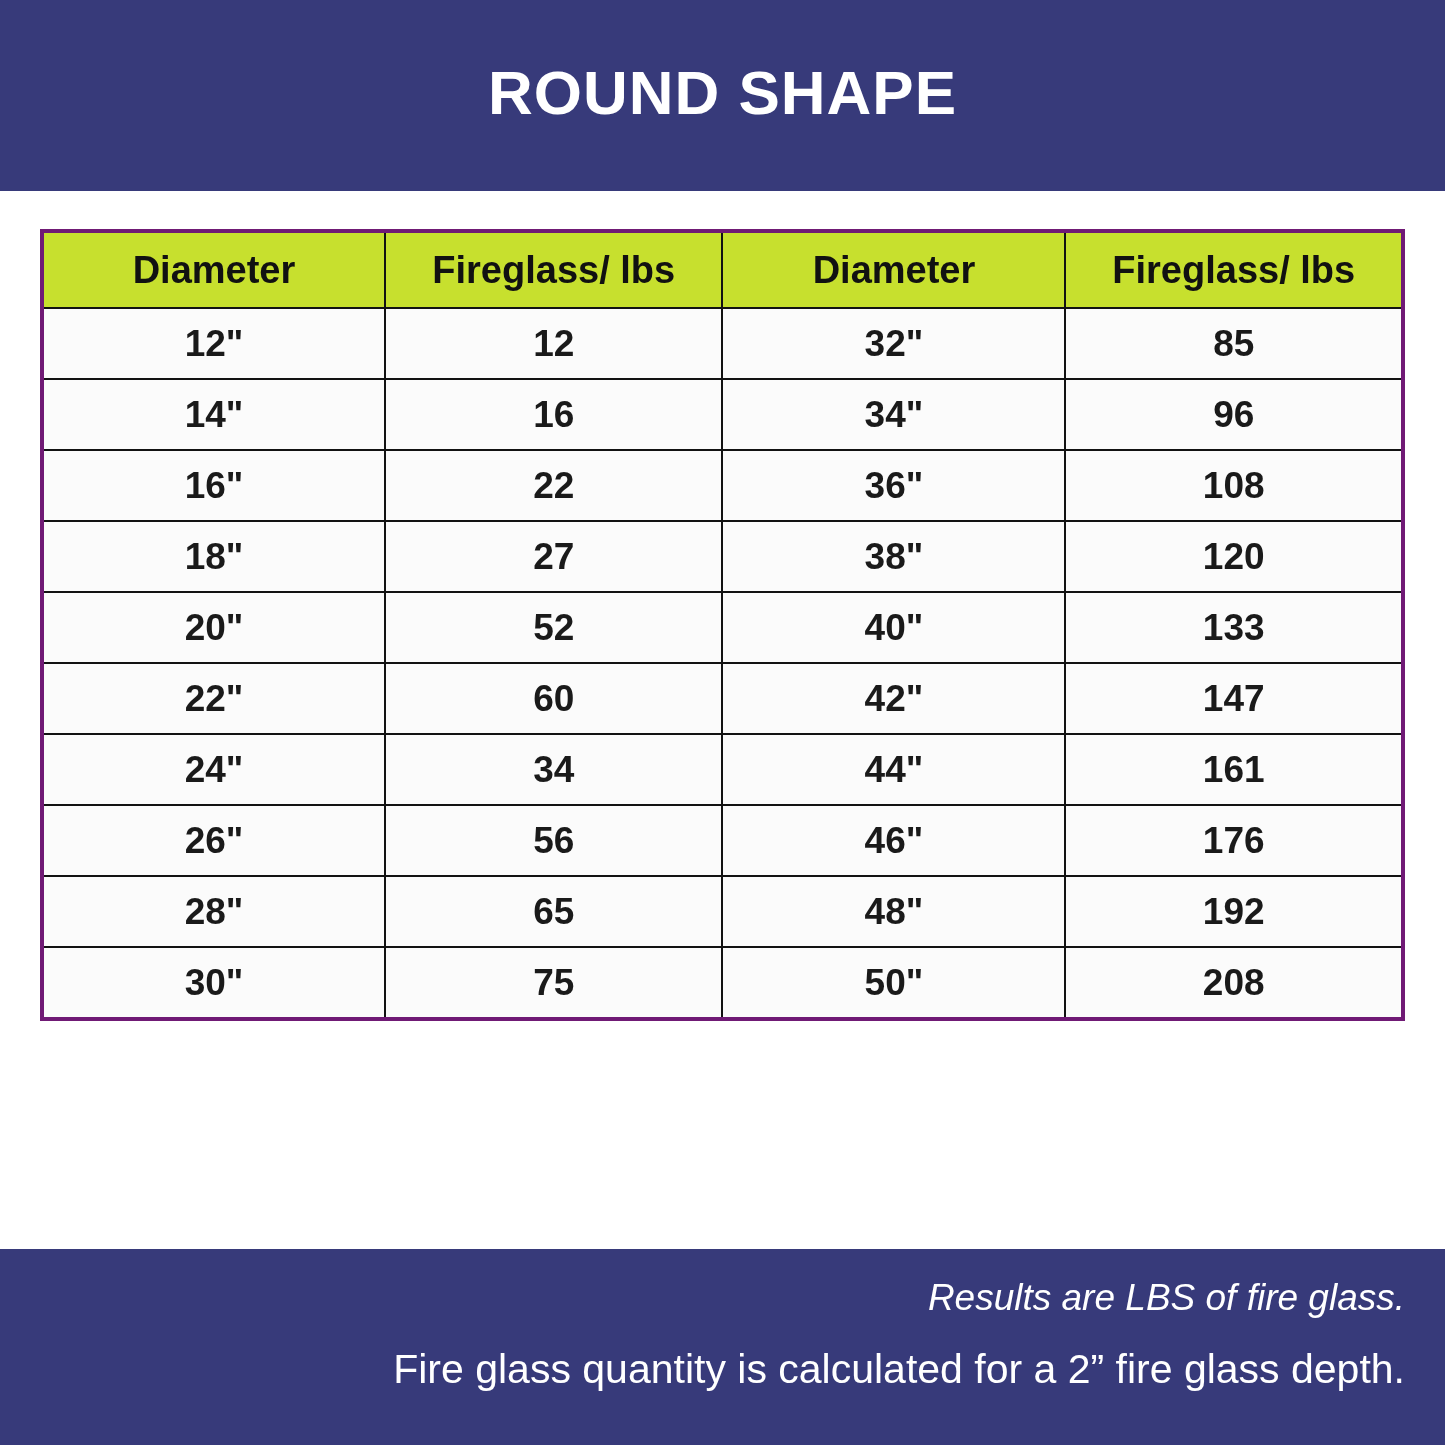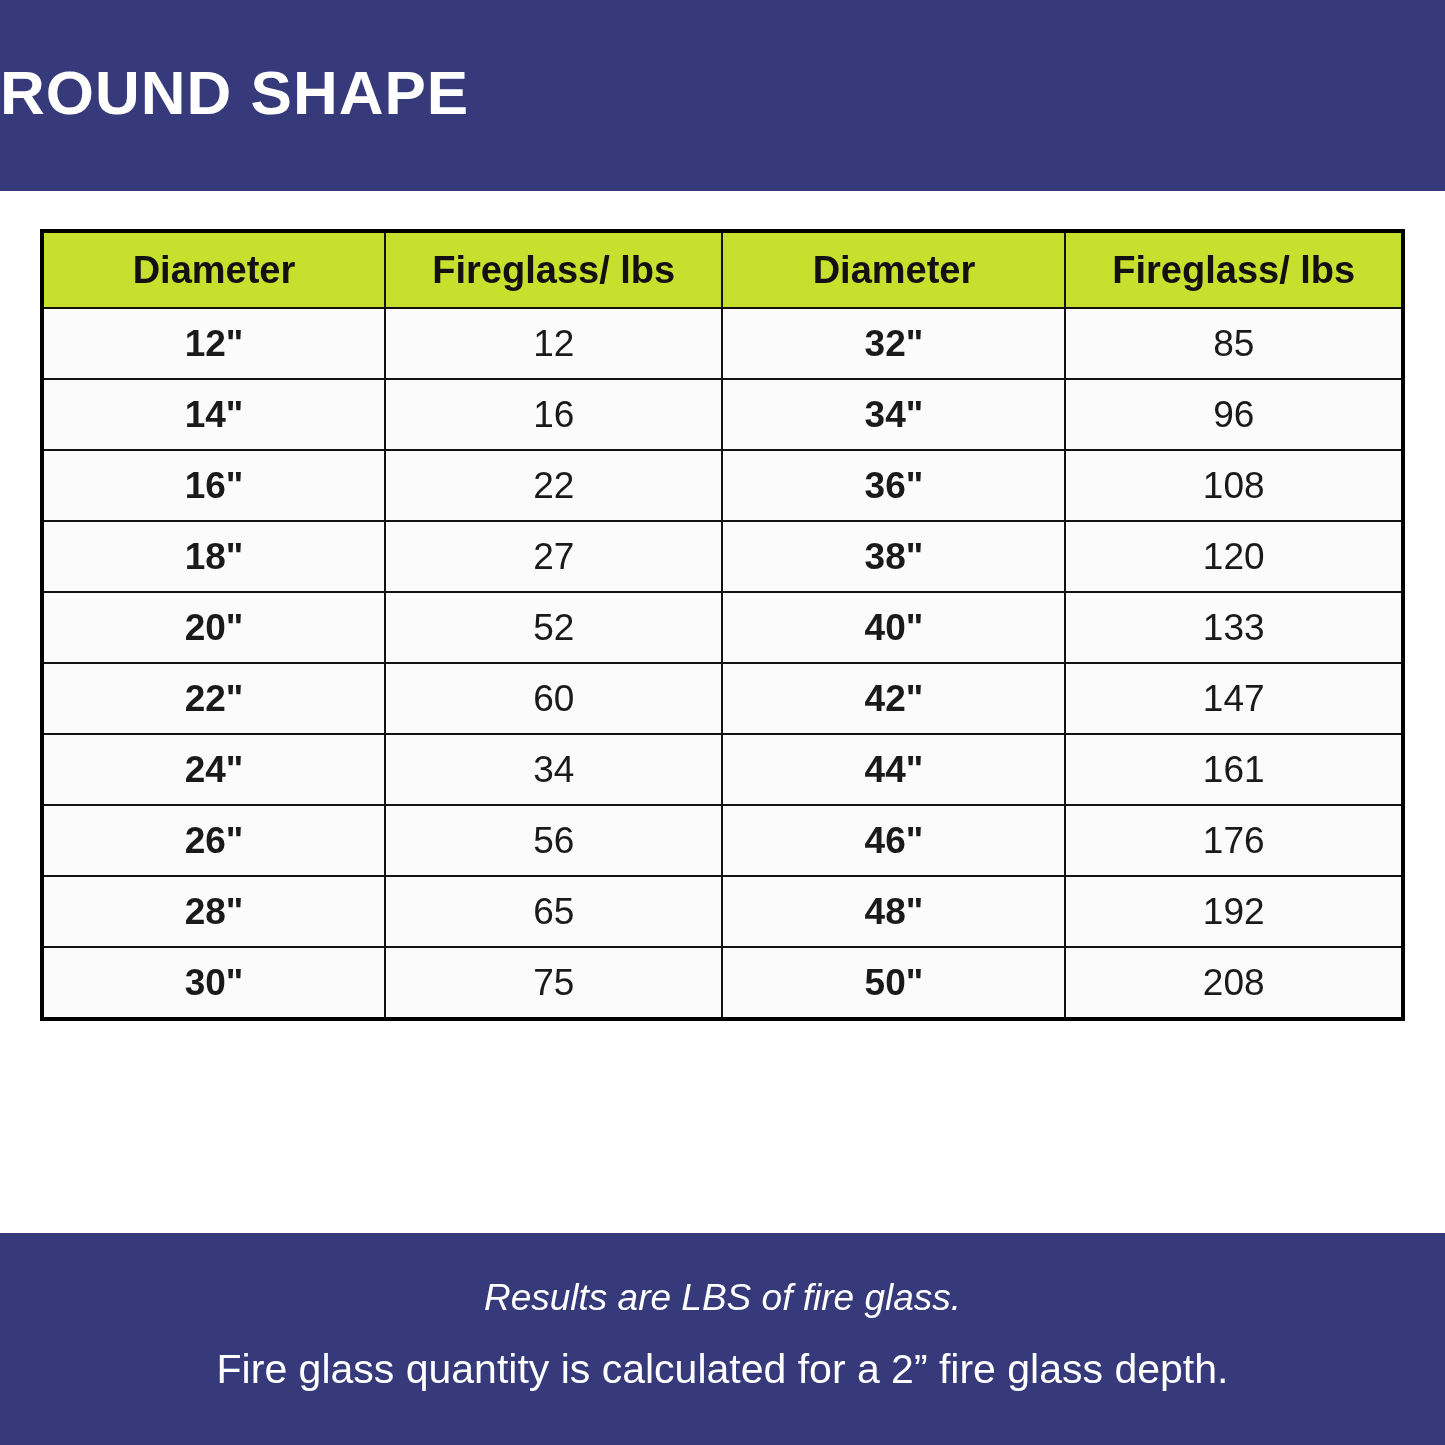--- a/index.html
+++ b/index.html
@@ -18,20 +18,21 @@
     height: 1445px;
     display: flex;
     flex-direction: column;
     background: #ffffff;
   }
 
   
   .header {
     background: #373a7a;
     padding: 60px 0 52px 0;
+    text-align: center;
   }
   .header-sub {
     color: #ffffff;
     font-size: 62px;
     font-weight: bold;
     letter-spacing: 1px;
     line-height: 1.05;
     margin-bottom: 14px;
   }
   .header-title {
@@ -49,21 +50,21 @@
     display: flex;
     align-items: flex-start;
     justify-content: center;
     padding: 38px 40px 20px 40px;
     box-sizing: border-box;
   }
   table.calc {
     border-collapse: collapse;
     width: 1366px;
     table-layout: fixed;
-    border: 4px solid #000000;
+    border: 4px solid #701a75;
   }
   table.calc th, table.calc td {
     border: 2px solid #121212;
     text-align: center;
     font-size: 37px;
     color: #1a1a1a;
     height: 69px;
     padding: 0;
     background: #fbfbfb;
   }
@@ -71,32 +72,32 @@
     background: #c7e02e;
     font-weight: bold;
     font-size: 38px;
     height: 74px;
     color: #111111;
   }
   table.calc td.dim {
     font-weight: bold;
   }
   table.calc td.val {
-    font-weight: normal;
+    font-weight: bold;
   }
   table.calc col.c1 { width: 25.2%; }
   table.calc col.c2 { width: 24.8%; }
   table.calc col.c3 { width: 25.2%; }
   table.calc col.c4 { width: 24.8%; }
 
   
   .footer {
     background: #373a7a;
-    padding: 44px 40px 52px 40px;
-    text-align: center;
+    padding: 28px 40px 52px 40px;
+    text-align: right;
     box-sizing: border-box;
   }
   .footer-note {
     color: #ffffff;
     font-style: italic;
     font-size: 37px;
     margin-bottom: 26px;
     line-height: 1.15;
   }
   .footer-main {

